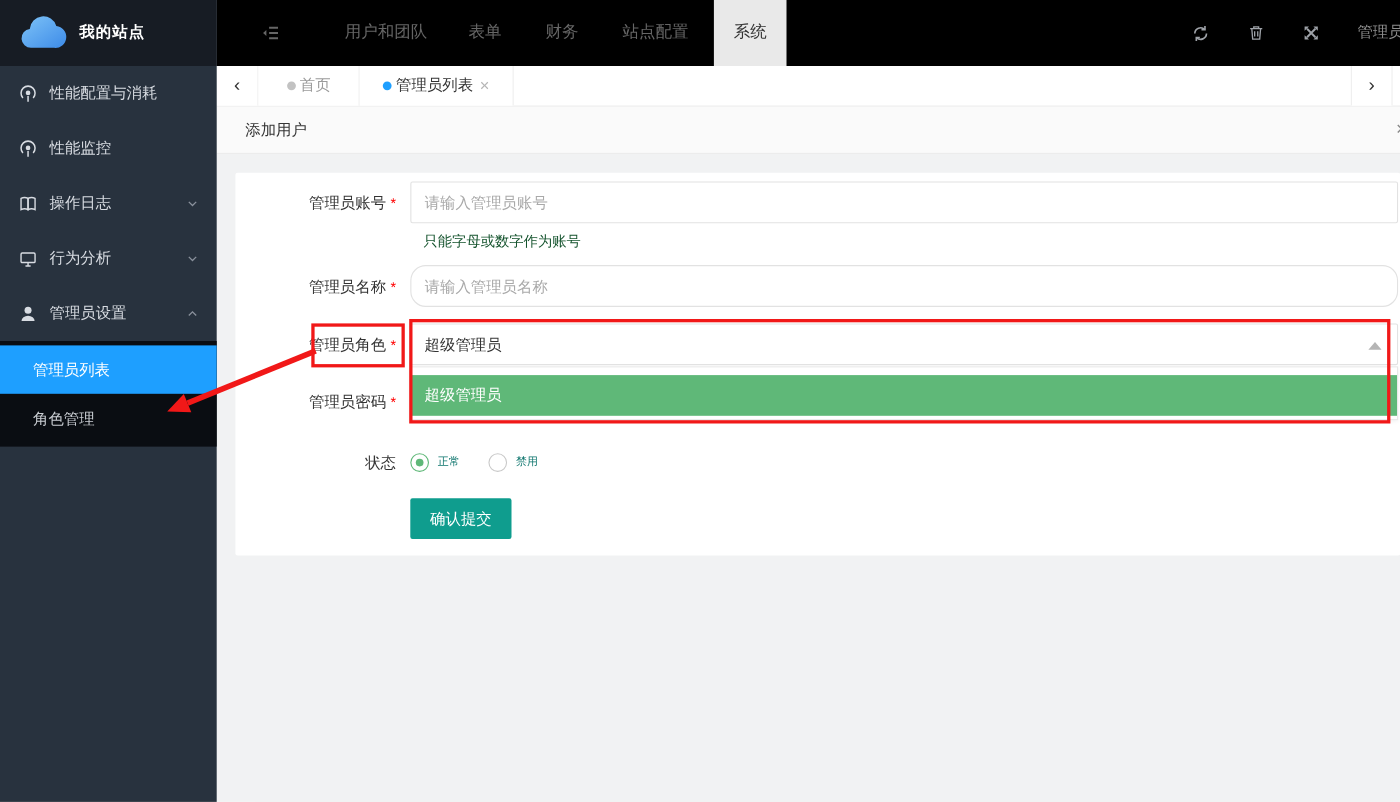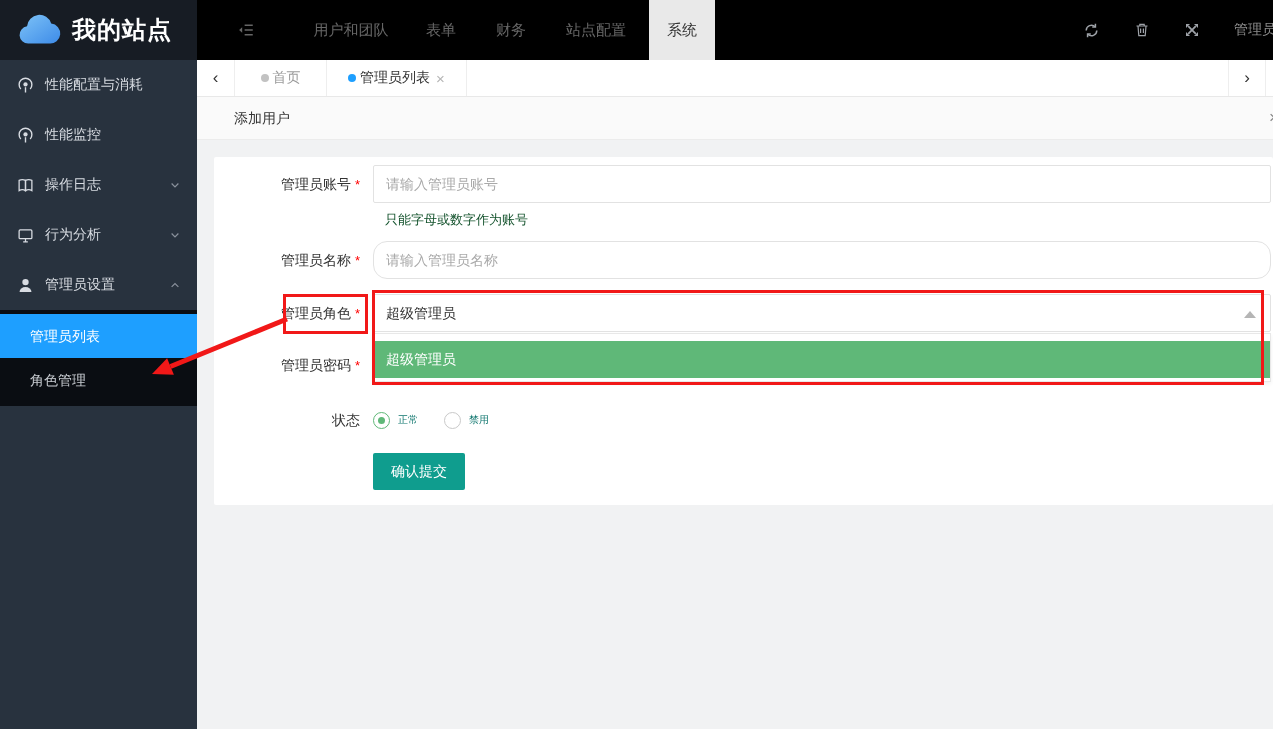--- a/index.html
+++ b/index.html
@@ -3,21 +3,21 @@
 <meta charset="utf-8">
 <style>
   * { margin:0; padding:0; box-sizing:border-box; }
   html,body { width:1273px; height:729px; overflow:hidden; }
   body { font-family:"Liberation Sans","DejaVu Sans",sans-serif; background:#fff; }
   .page { position:relative; width:1273px; height:729px; overflow:hidden; background:#F1F2F3; }
 
   
   .sidebar { position:absolute; left:0; top:0; width:197px; height:729px; background:#28323E; z-index:5; }
   .logo { height:60px; background:#171C24; display:flex; align-items:center; padding-left:14px; }
-  .logo-title { color:#fff; font-size:24px; font-weight:bold; margin-left:10px; letter-spacing:1px; }
+  .logo-title { color:#fff; font-size:14px; font-weight:bold; margin-left:10px; letter-spacing:1px; }
   .menu-item { height:50px; display:flex; align-items:center; padding:0 16px 0 17px; color:#D8DCE2; font-size:14px; cursor:pointer; }
   .menu-item .mi-icon { width:17px; height:17px; margin-right:11px; display:inline-flex; }
   .menu-item .chev { margin-left:auto; display:inline-flex; }
   .submenu { background:#0A0D12; padding:4px 0; }
   .submenu-item { height:44px; line-height:44px; padding-left:30px; color:#C9CDD2; font-size:14px; cursor:pointer; }
   .submenu-item.active { background:#1E9FFF; color:#fff; }
 
   
   .main { position:absolute; left:197px; top:0; width:1076px; height:729px; }
   .topbar { position:absolute; left:0; top:0; width:1116px; height:60px; background:#000000; }
@@ -36,21 +36,21 @@
   .tab-nav-btn.right { right:7px; border-left:1px solid #EEE; border-right:1px solid #EEE; }
   .tab { position:absolute; top:0; height:36px; display:flex; align-items:center; justify-content:center; gap:4px; font-size:14px; border-right:1px solid #EEE; cursor:pointer; background:#fff; }
   .tab-dot { width:8px; height:8px; border-radius:50%; }
   .tab1 { left:38px; width:92px; color:#9A9A9A; }
   .tab1 .tab-dot { background:#C2C2C2; }
   .tab2 { left:130px; width:140px; color:#333; }
   .tab2 .tab-dot { background:#1E9FFF; }
   .tab-close { color:#B5B5B5; font-size:15px; margin-left:2px; cursor:pointer; }
 
   
-  .panel-header { position:absolute; left:0; top:97px; width:1076px; height:43px; background:#FAFAFA; border-bottom:1px solid #ECECEC; line-height:42px; padding-left:37px; font-size:14px; color:#333; }
+  .panel-header { position:absolute; left:0; top:97px; width:1076px; height:43px; background:#FAFAFA; border-bottom:1px solid #ECECEC; line-height:42px; padding-left:26px; font-size:14px; color:#333; }
   .panel-close { position:absolute; right:-6px; top:0; color:#888; font-size:17px; cursor:pointer; }
 
   
   .card { position:absolute; left:17px; top:157px; width:1059px; height:348px; background:#fff; border-radius:2px; }
   .f-label { position:absolute; left:0; width:146px; text-align:right; font-size:14px; color:#333; }
   .red-star { color:#FF0000; margin-left:4px; font-size:13px; }
   .f-input { position:absolute; left:159px; width:898px; height:38px; border:1px solid #E2E2E2; border-radius:2px; padding:16px 12px; font-size:14px; color:#333; background:#fff; outline:none; font-family:inherit; }
   .f-input::placeholder { color:#A9A9A9; }
   .helper { position:absolute; left:171px; font-size:13px; color:#14532d; }
   .f-select { position:absolute; left:159px; top:137px; width:898px; height:38px; border:1px solid #E2E2E2; border-radius:2px; padding:0 12px; font-size:14px; color:#333; line-height:36px; background:#fff; cursor:pointer; }

